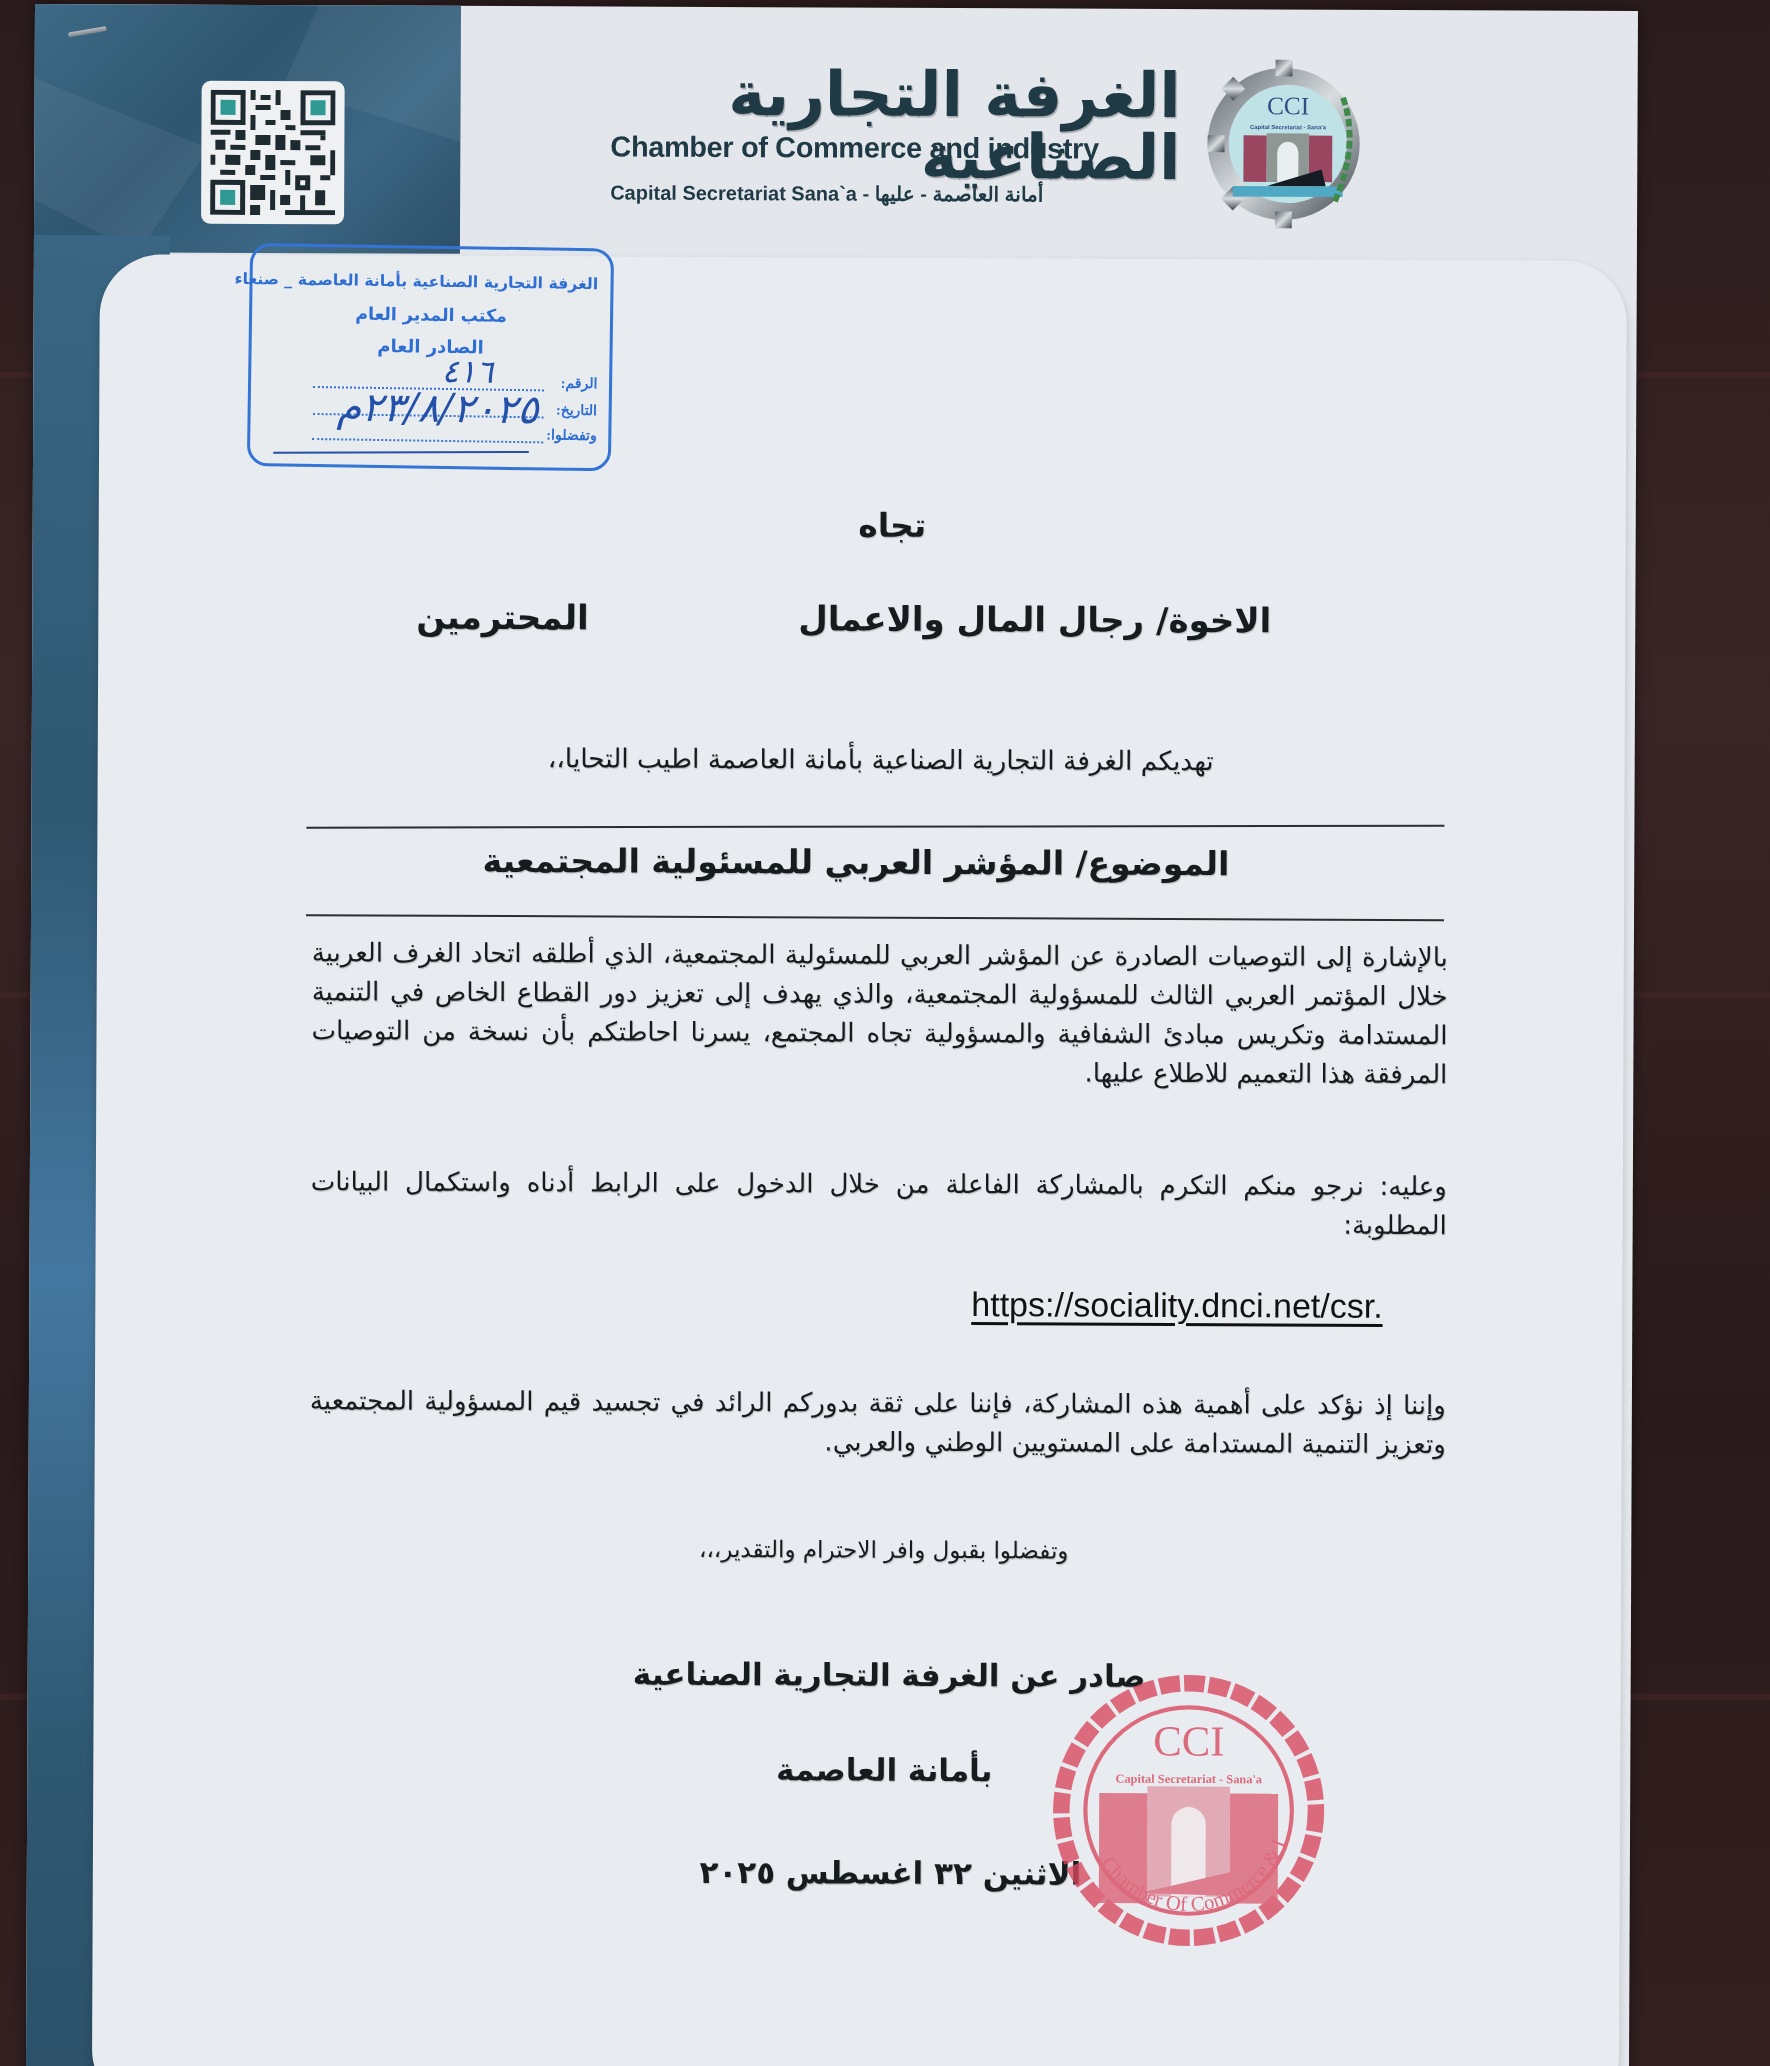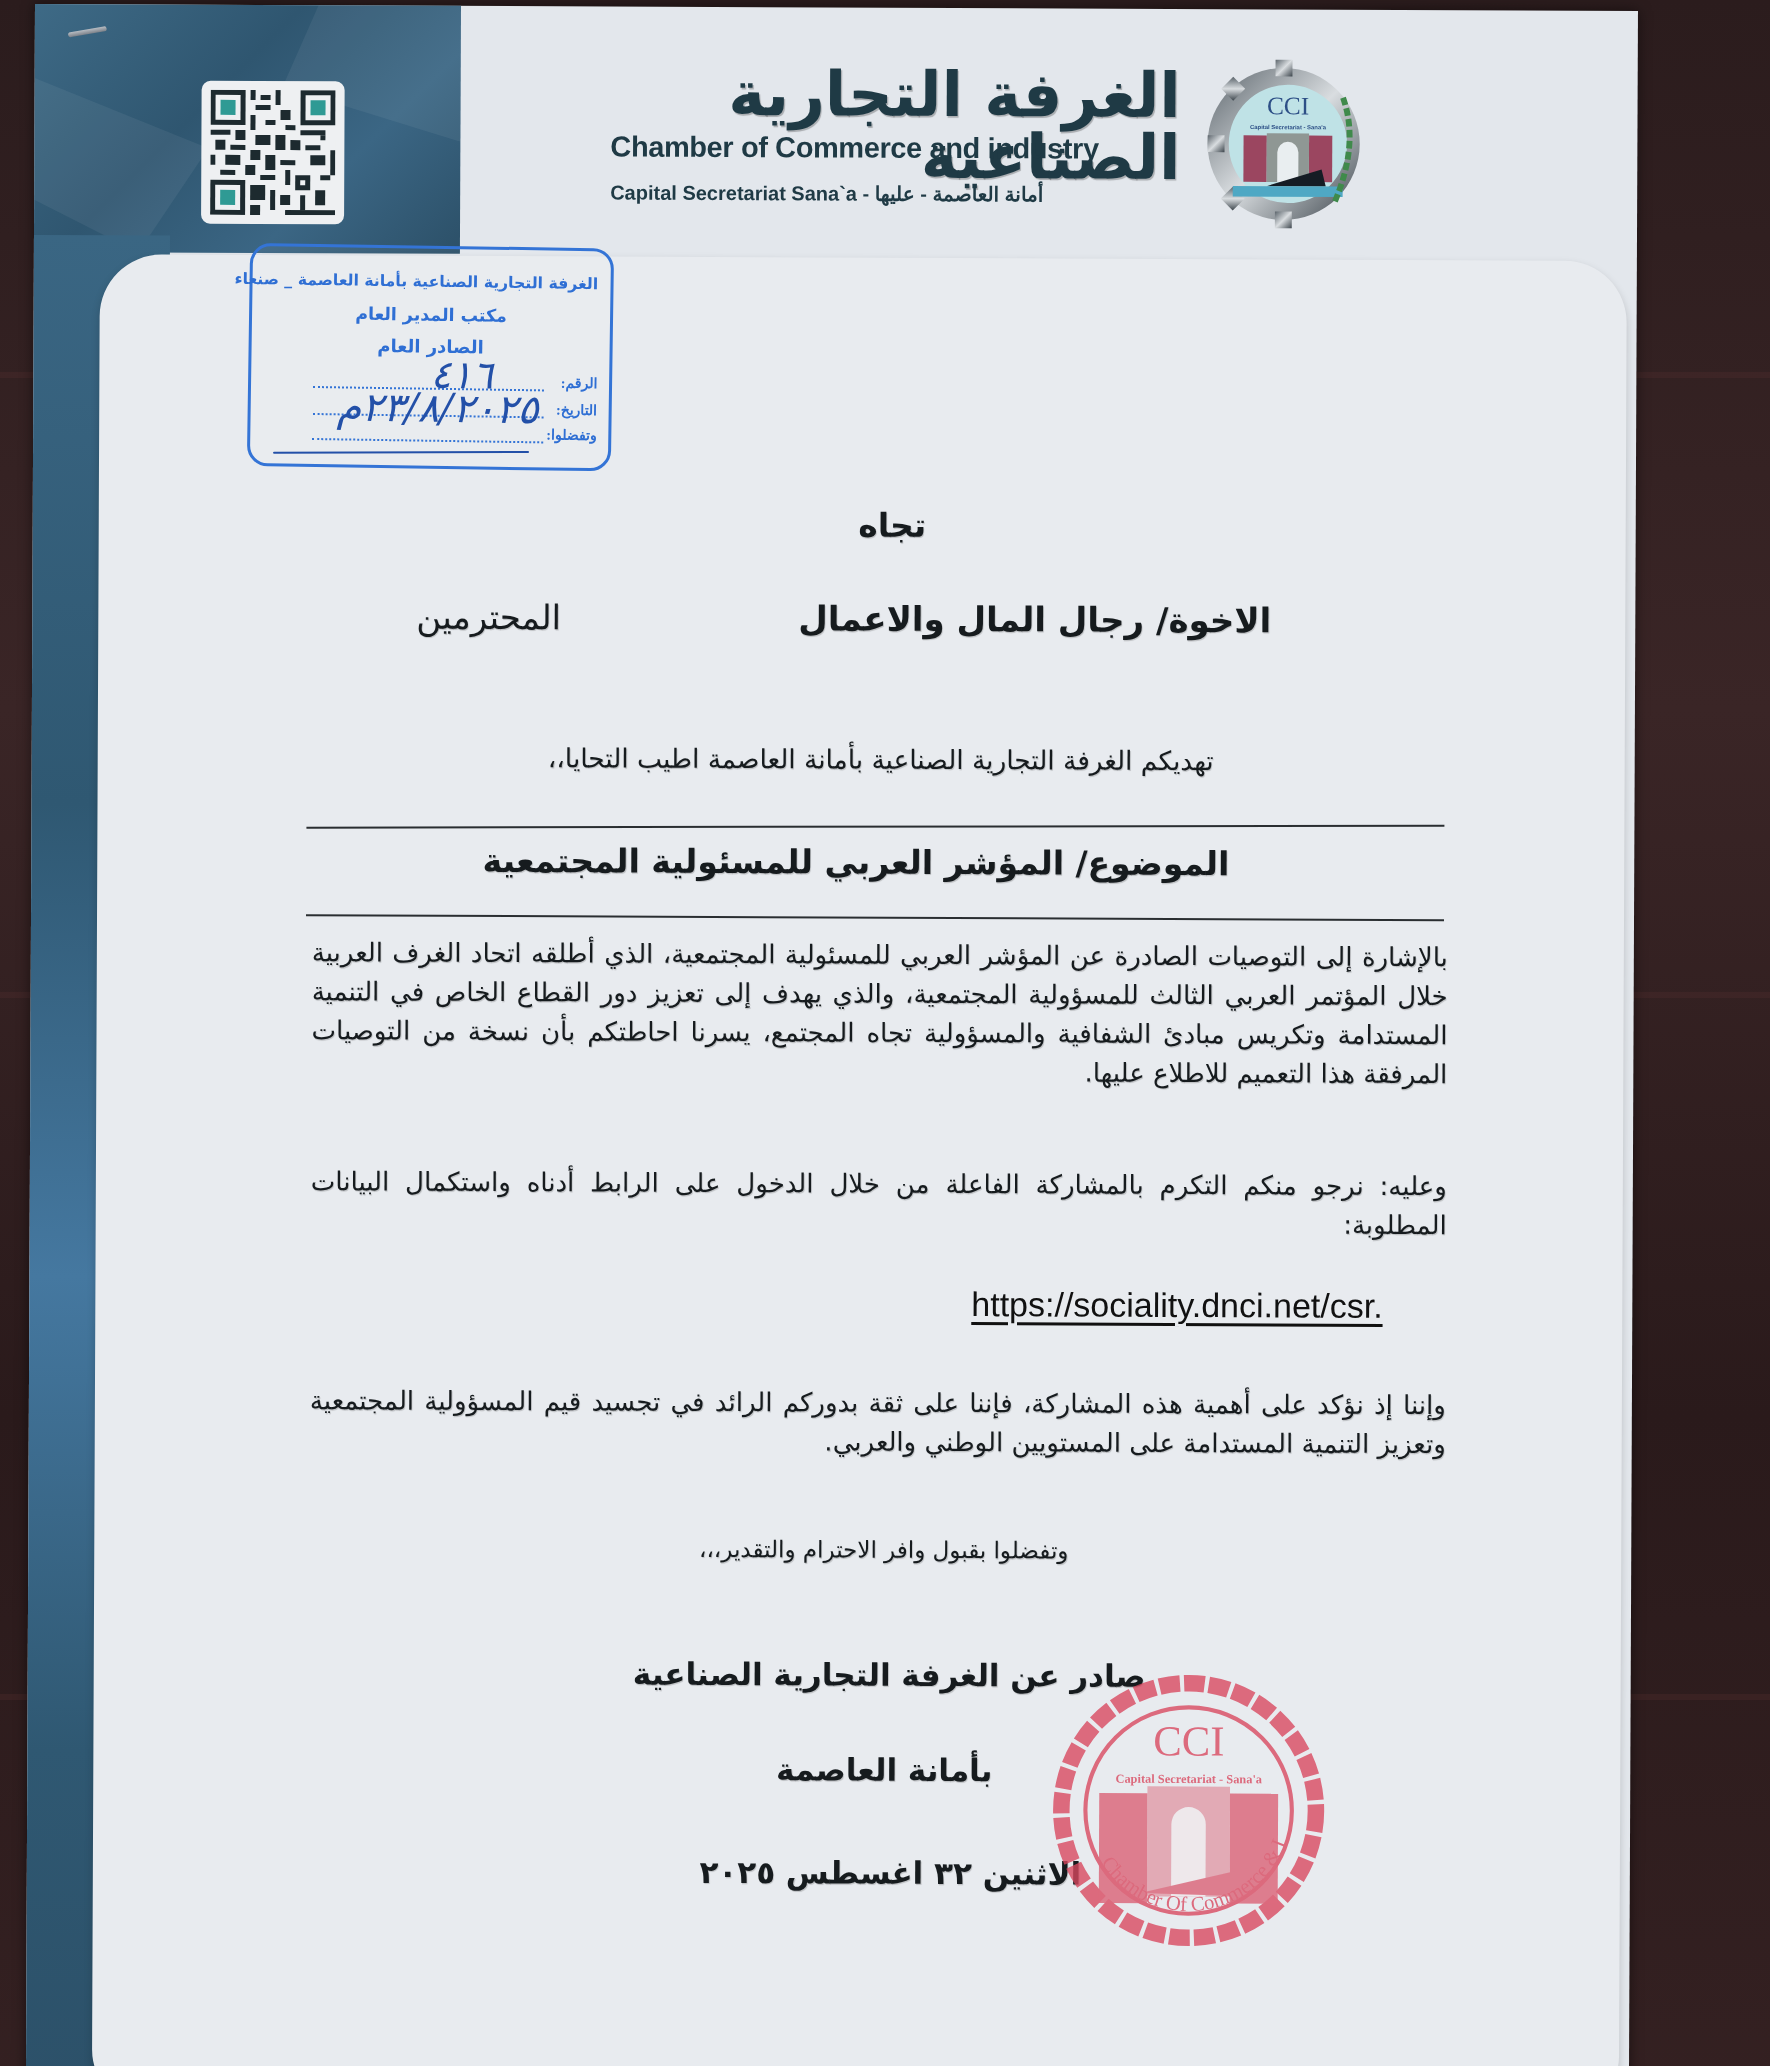--- a/index.html
+++ b/index.html
@@ -78,21 +78,21 @@
   .blue-stamp .fld { position:absolute; right:11.6px; font-size:14px; display:flex; align-items:flex-end; gap:3.3px; }
   .blue-stamp .fld .lab { width:50px; text-align:right;font-family:Liberation Serif, serif; }
   .blue-stamp .fld .dots { width:231px; border-bottom:2.1px dotted #3474d6; height:10px; }
   .blue-stamp .hand { position:absolute; font-family:"DejaVu Serif", serif; font-weight:normal; color:#2350a8; font-style:italic; }
   .blue-stamp .sign-line { position:absolute; left:23px; bottom:12.4px; width:256px; height:2.1px; background:#2350a8; transform:rotate(-1deg); border-radius:1.2px; }
 
   .t { position:absolute; direction:rtl; color:#161b1e; font-family:"DejaVu Sans", sans-serif; text-shadow:0.8px 1.2px 0.8px rgba(0,0,0,0.18); }
 
   .tamim { left:777px; top:498px; width:165px; text-align:center; font-size:33px; font-weight:bold; }
   .to { right:364px; top:591px; font-size:34px; font-weight:bold; white-space:nowrap; }
-  .respected { left:384px; top:591px; font-size:34px; font-weight:normal; white-space:nowrap;text-align:right; }
+  .respected { left:384px; top:591px; font-size:34px; font-weight:bold; white-space:nowrap;text-align:right; }
   .greet { left:496px; top:736px; width:686px; text-align:right; font-family:"DejaVu Serif", serif; font-size:26.4px; white-space:nowrap; }
   .rule { position:absolute; left:275px; height:1.7px; background:#2a2e31; }
   .rule1 { top:818px; width:1138px; transform:rotate(-0.35deg); }
   .rule2 { top:909px; width:1138px; }
   .subject { left:504px; top:835px; width:694px; text-align:center; font-size:33px; font-weight:bold; white-space:nowrap; }
 
   .body-par { left:281px; width:1136px; text-align:justify; font-size:26px; line-height:39px; }
   .p1 { top:928px; }
   .p2 { top:1157px; }
   .p3 { top:1368px; }
@@ -234,21 +234,21 @@
         <span class="dots"></span>
     </div>
     <div class="fld" style="top:151px">
       <span class="lab">التاريخ:</span>
         <span class="dots"></span>
     </div>
     <div class="fld" style="top:176px">
       <span class="lab">وتفضلوا:</span>
         <span class="dots"></span>
     </div>
-    <div class="hand" style="right:116px; top:103px; font-size:39px;">٤١٦</div>
+    <div class="hand" style="right:116px; top:103px; font-size:32px;">٤١٦</div>
     <div class="hand" style="right:70px; top:136px; font-size:40px; letter-spacing:1.7px;">٢٣/٨/٢٠٢٥م</div>
     <div class="sign-line"></div>
   </div>
 
   <div class="t tamim">تجاه</div>
   <div class="t to">الاخوة/ رجال المال والاعمال</div>
   <div class="t respected">المحترمين</div>
   <div class="t greet">تهديكم الغرفة التجارية الصناعية بأمانة العاصمة اطيب التحايا،،</div>
 
   <div class="rule rule1"></div>

